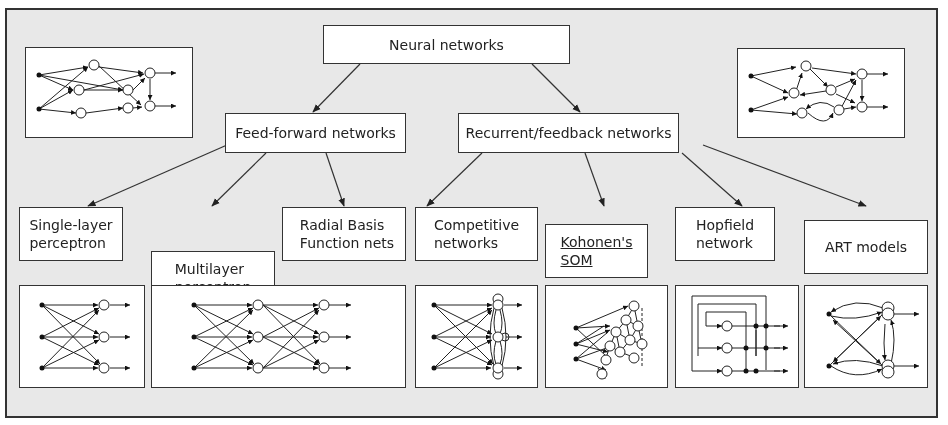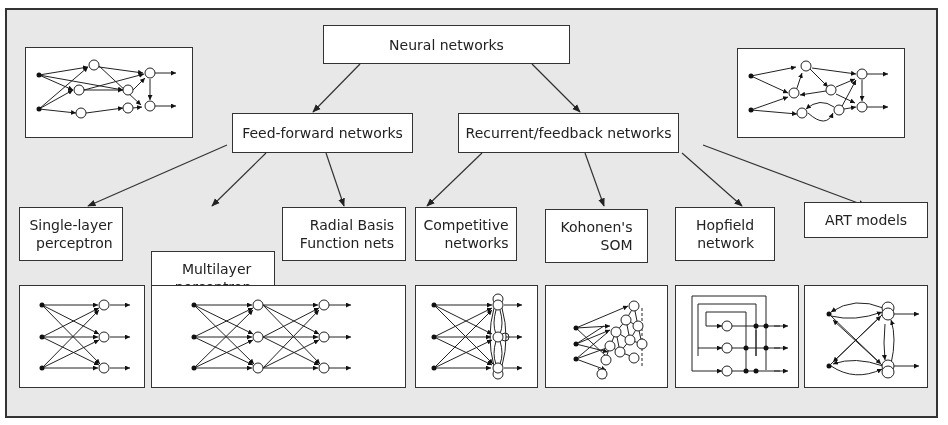--- a/index.html
+++ b/index.html
@@ -1,18 +1,18 @@
 <!DOCTYPE html>
 <html><head>
 <meta charset="utf-8">
 <style>
   html, body { margin:0; padding:0; background:#ffffff; }
   body { width:948px; height:425px; position:relative; overflow:hidden; font-family:"DejaVu Sans", sans-serif; }
   #frame { position:absolute; left:5px; top:8px; width:933px; height:410px; border:2px solid #333; background:#e8e8e8; box-sizing:border-box; }
-  .box { position:absolute; background:#fff; border:1.5px solid #333; box-sizing:border-box; display:flex; align-items:center; justify-content:center; text-align:right; color:#222; font-size:14px; line-height:18px; }
+  .box { position:absolute; background:#fff; border:1.5px solid #333; box-sizing:border-box; display:flex; align-items:center; justify-content:center; text-align:left; color:#222; font-size:14px; line-height:18px; }
   .imgbox { position:absolute; background:#fff; border:1.5px solid #333; box-sizing:border-box; }
   svg { position:absolute; left:0; top:0; }
   .lbl { white-space:pre-line; }
 </style>
 </head>
 <body>
 
 <div id="frame"></div>
 
 <svg width="948" height="425">
@@ -30,52 +30,52 @@
     <line x1="482" y1="153" x2="427" y2="206"></line>
     <line x1="585" y1="153" x2="604" y2="206"></line>
     <line x1="682" y1="153" x2="742" y2="206"></line>
     <line x1="703" y1="145" x2="866" y2="206"></line>
   </g>
 </svg>
 
 <div class="box" style="left:323px;top:25px;width:247px;height:39px;">
     <span class="lbl">Neural networks</span>
   </div>
-<div class="box" style="left:232px;top:113px;width:181px;height:40px;">
+<div class="box" style="left:225px;top:113px;width:181px;height:40px;">
     <span class="lbl">Feed-forward networks</span>
   </div>
 <div class="box" style="left:458px;top:113px;width:221px;height:40px;">
     <span class="lbl">Recurrent/feedback networks</span>
   </div>
 
 <div class="box" style="left:19px;top:207px;width:104px;height:54px;">
     <span class="lbl">Single-layer
 perceptron</span>
   </div>
 <div class="box" style="left:151px;top:207px;width:124px;height:54px;margin-top:44px;">
     <span class="lbl">Multilayer
 perceptron</span>
   </div>
 <div class="box" style="left:282px;top:207px;width:124px;height:54px;padding-left:6px;">
     <span class="lbl">Radial Basis
 Function nets</span>
   </div>
-<div class="box" style="left:415px;top:207px;width:102px;height:54px;">
+<div class="box" style="left:415px;top:207px;width:123px;height:54px;">
     <span class="lbl">Competitive
 networks</span>
   </div>
-<div class="box" style="left:545px;top:209px;width:103px;height:54px;">
+<div class="box" style="left:545px;top:224px;width:103px;height:54px;text-decoration:underline;">
     <span class="lbl">Kohonen's
 SOM</span>
   </div>
 <div class="box" style="left:675px;top:207px;width:100px;height:54px;">
     <span class="lbl">Hopfield
 network</span>
   </div>
-<div class="box" style="left:804px;top:202px;width:124px;height:36px;">
+<div class="box" style="left:804px;top:220px;width:124px;height:54px;">
     <span class="lbl">ART models</span>
   </div>
 
 <div class="imgbox" style="left:25px;top:47px;width:168px;height:91px;">
   <svg width="168" height="91" viewBox="0 0 168 91">
     <defs>
         <marker id="a1" viewBox="0 0 10 10" refX="10" refY="5" markerWidth="5" markerHeight="5" orient="auto">
           <path d="M0,0 L10,5 L0,10 z" fill="#111"></path>
         </marker>
       </defs>

